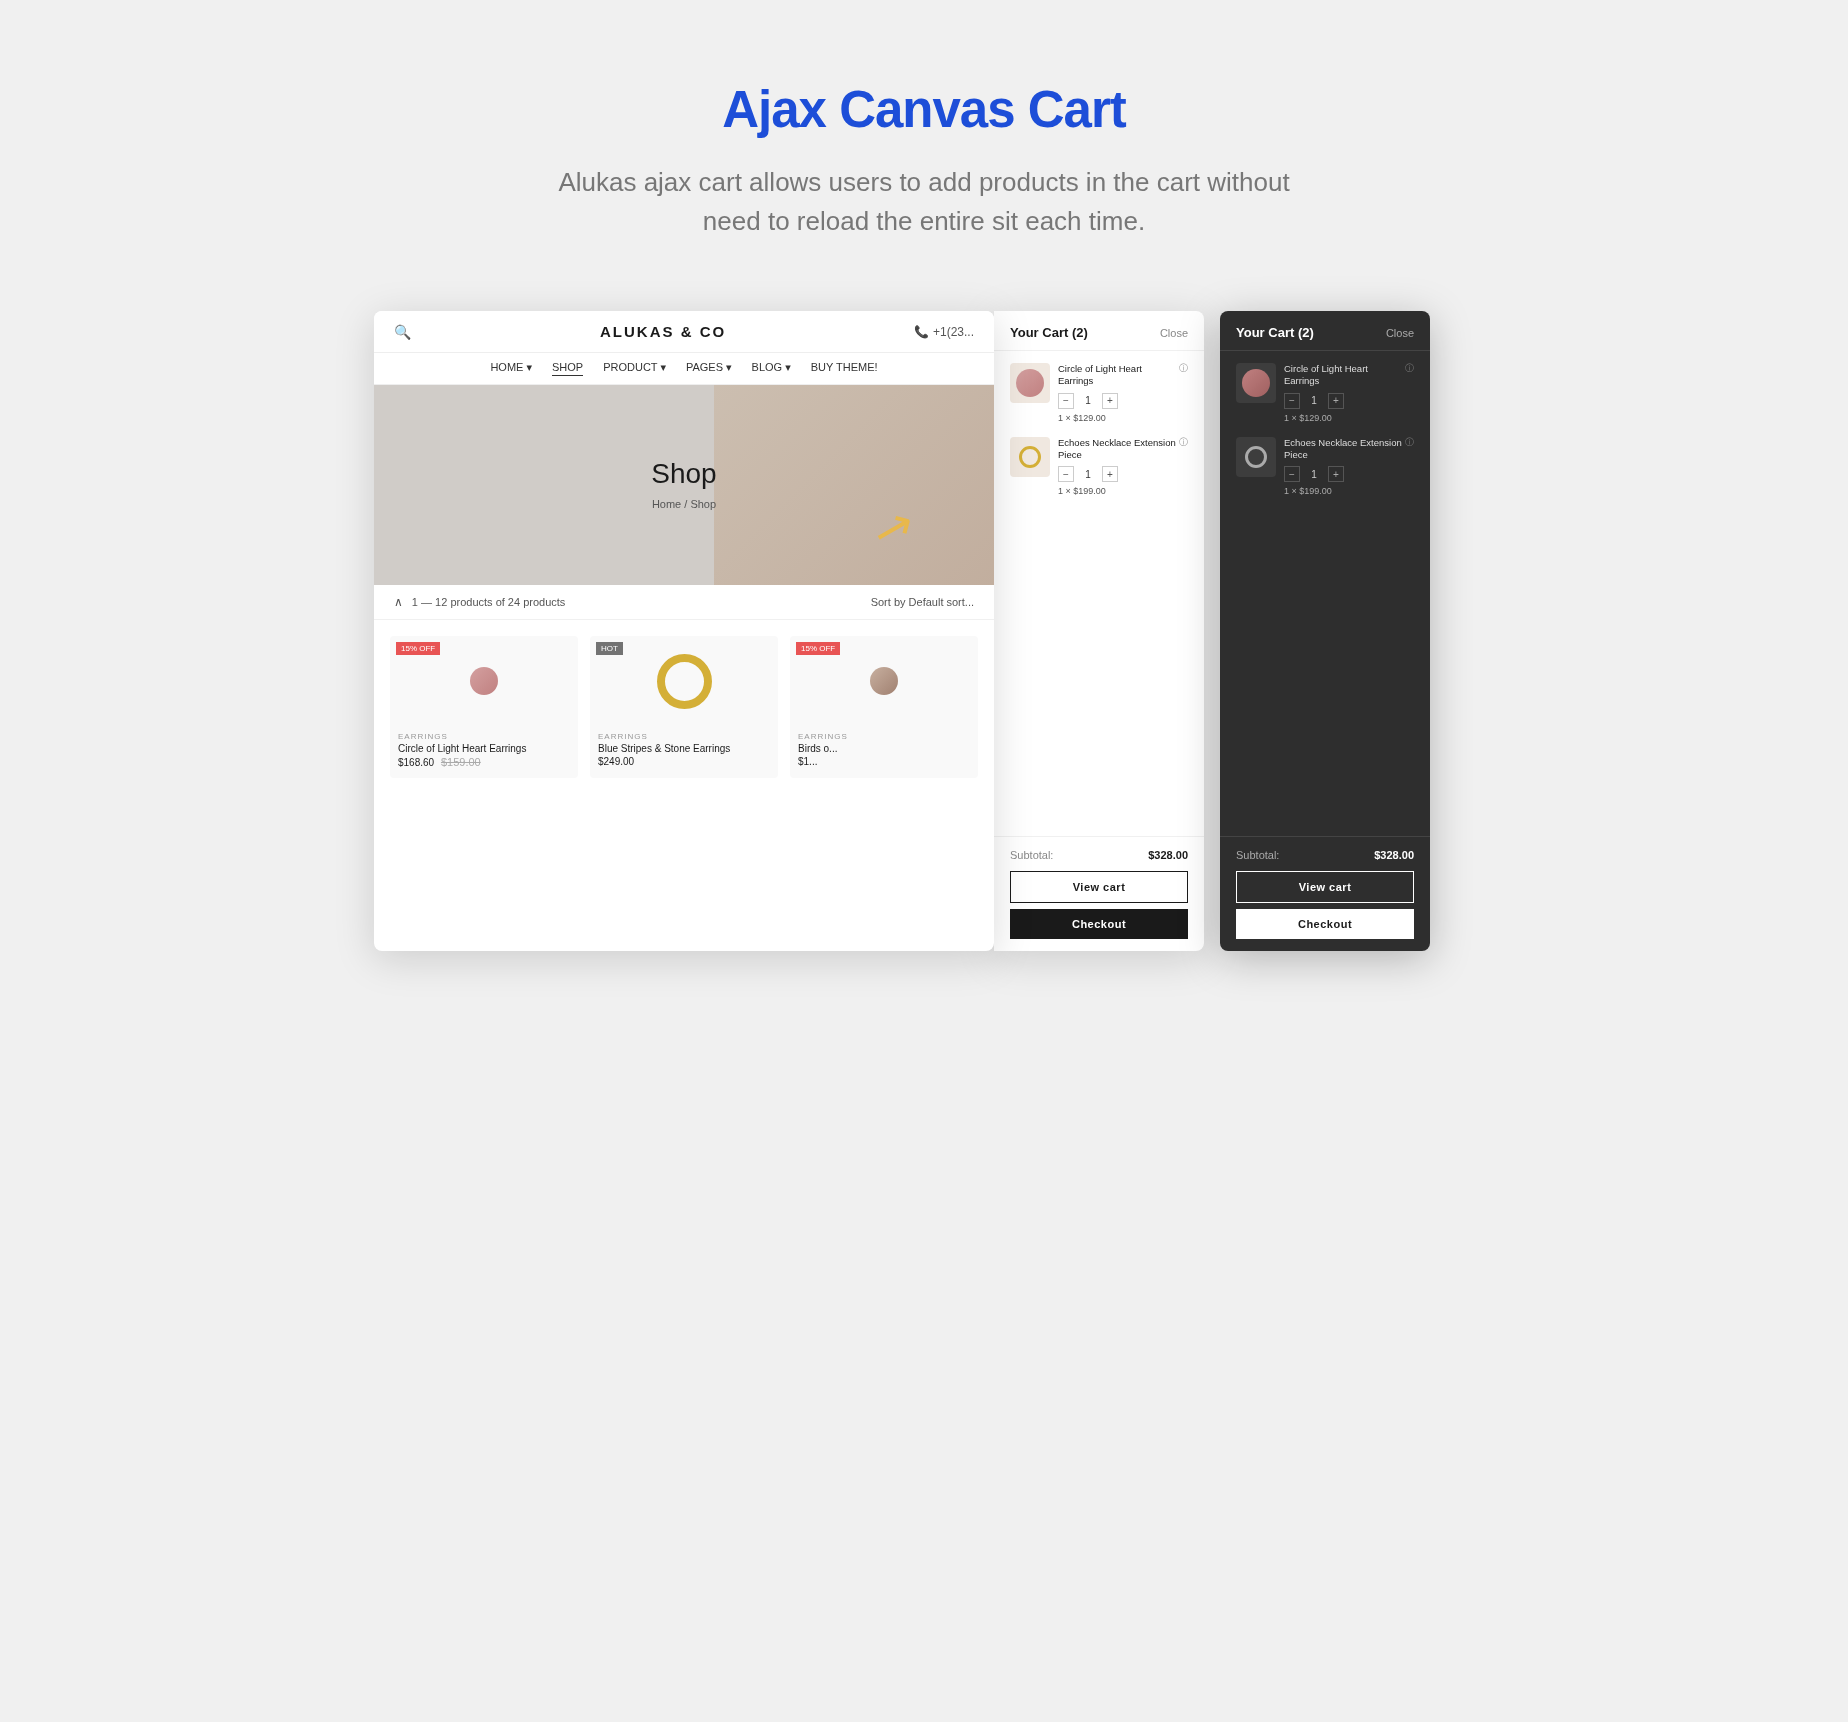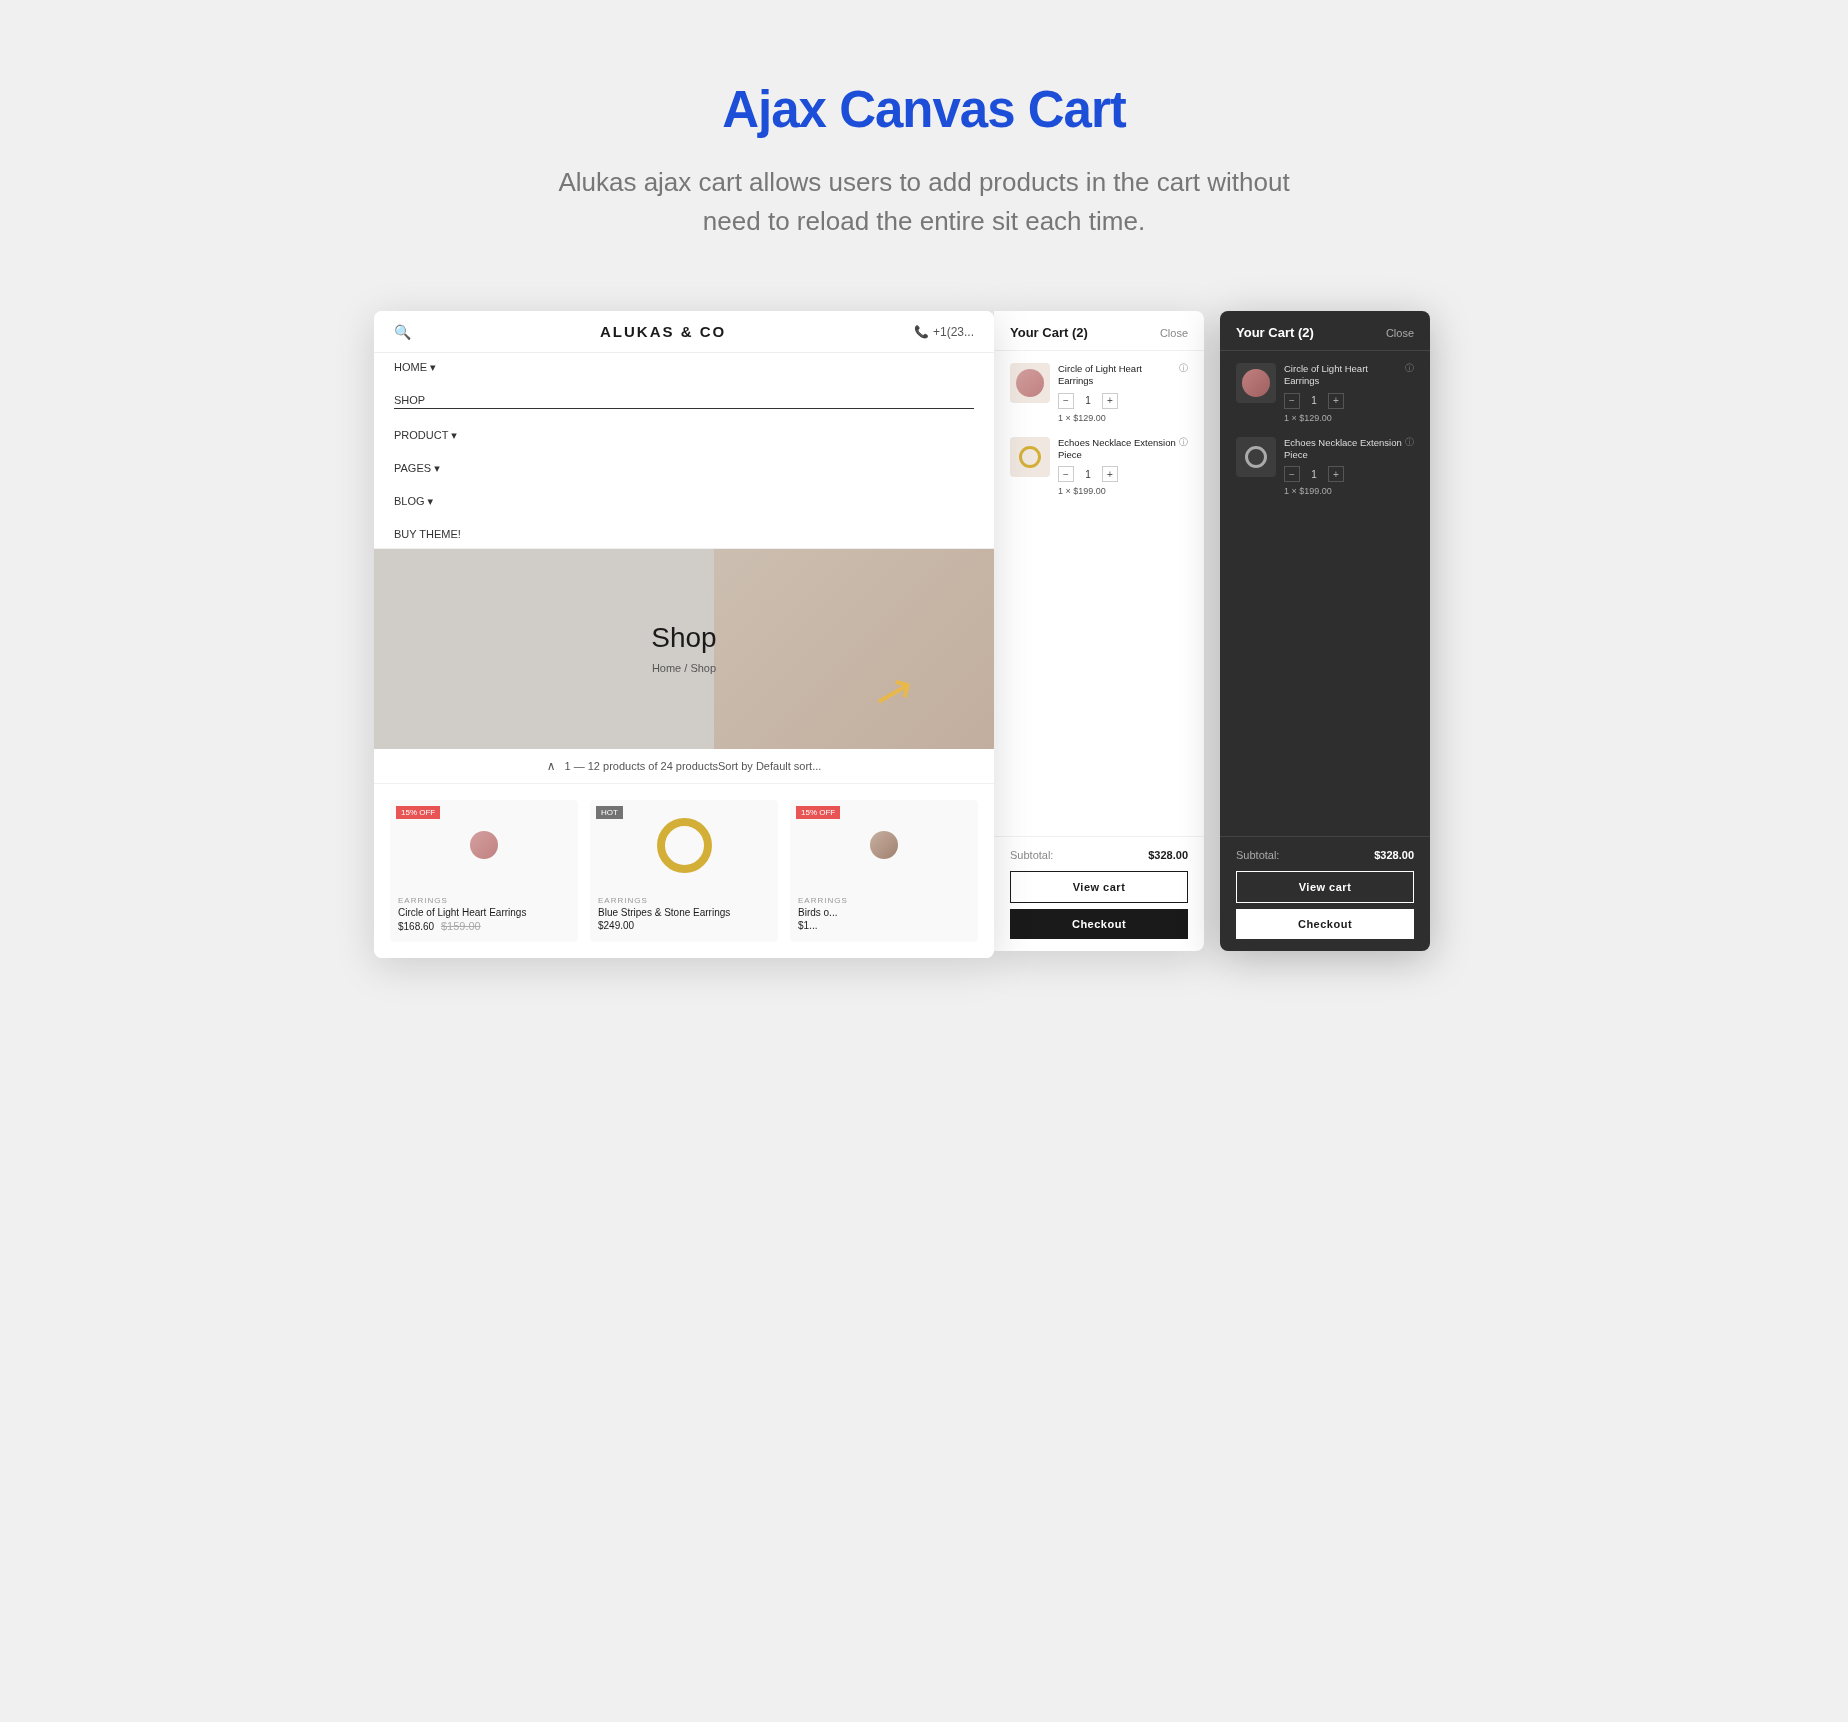--- a/index.html
+++ b/index.html
@@ -73,21 +73,20 @@
 
     .store-nav {
       background: #fff;
       padding: 8px 20px;
       display: flex;
       justify-content: center;
       gap: 20px;
       font-size: 11px;
       color: #333;
       border-bottom: 1px solid #eee;
-      flex-direction: column;
     }
 
     .store-nav span {
       cursor: pointer;
     }
 
     .store-nav .active {
       border-bottom: 1px solid #333;
       padding-bottom: 2px;
     }
@@ -136,21 +135,21 @@
       width: 280px;
       height: 100%;
       background: linear-gradient(135deg, #c9b5a0 0%, #b89a82 100%);
       opacity: 0.6;
     }
 
     .store-filter-bar {
       background: #fff;
       padding: 10px 20px;
       display: flex;
-      justify-content: center;
+      justify-content: space-between;
       align-items: center;
       font-size: 11px;
       color: #555;
       border-bottom: 1px solid #f0f0f0;
     }
 
     .store-products {
       background: #fff;
       padding: 16px 16px 0;
       display: flex;

